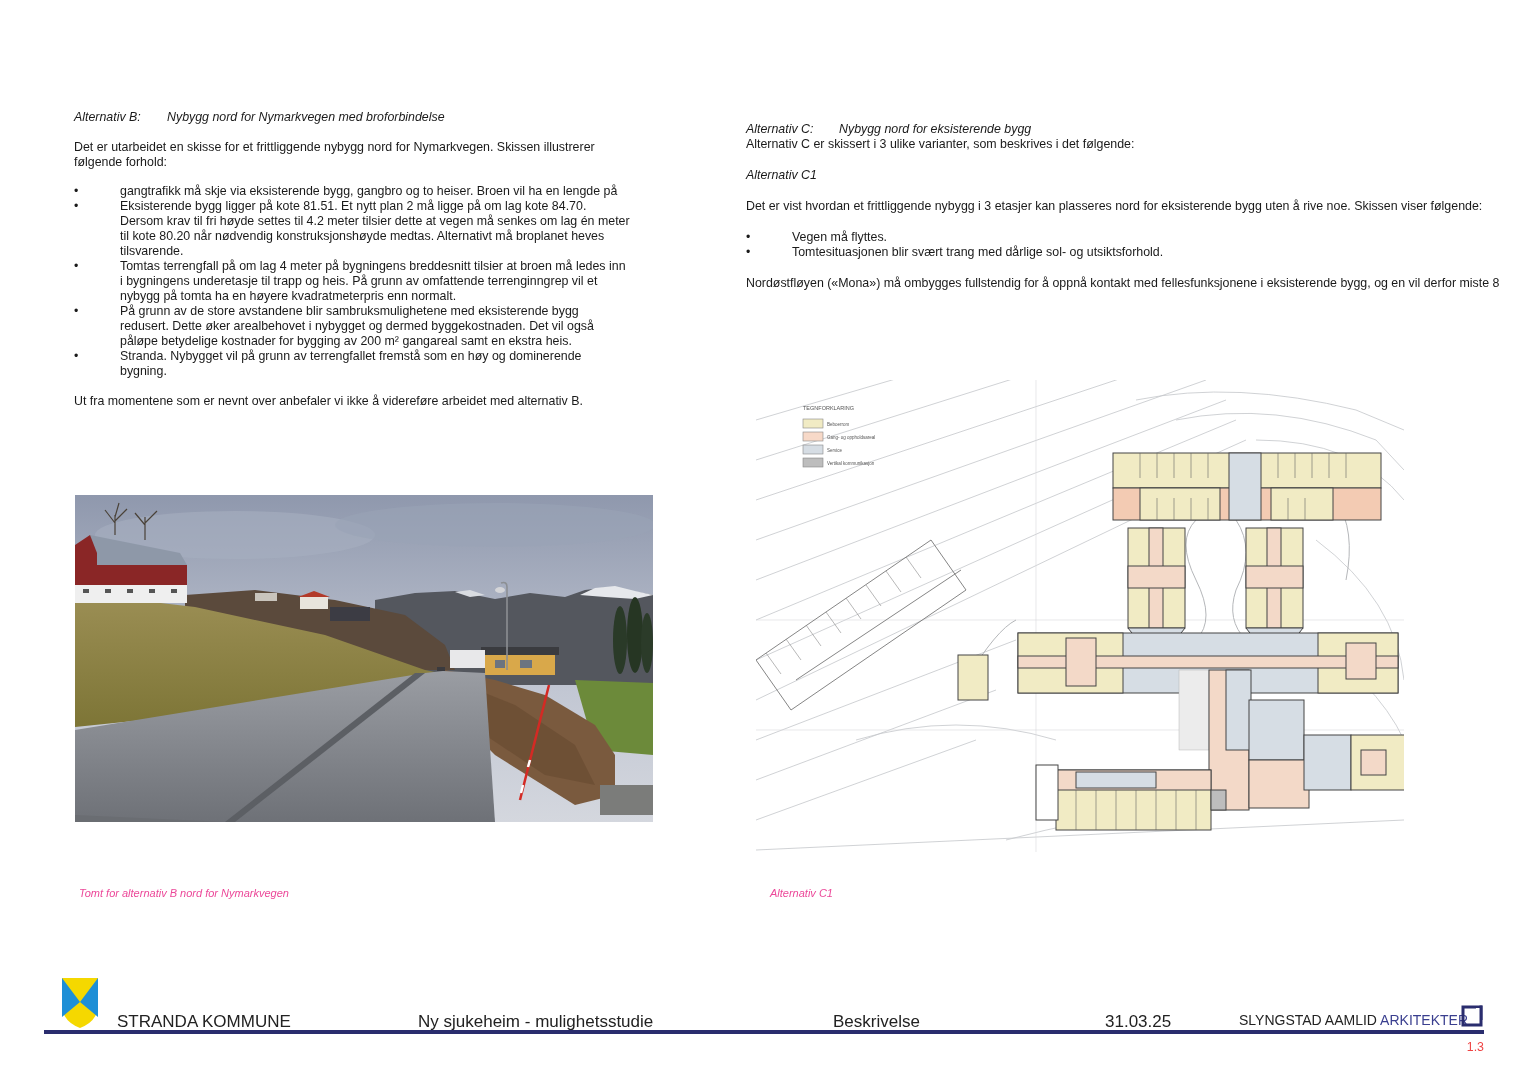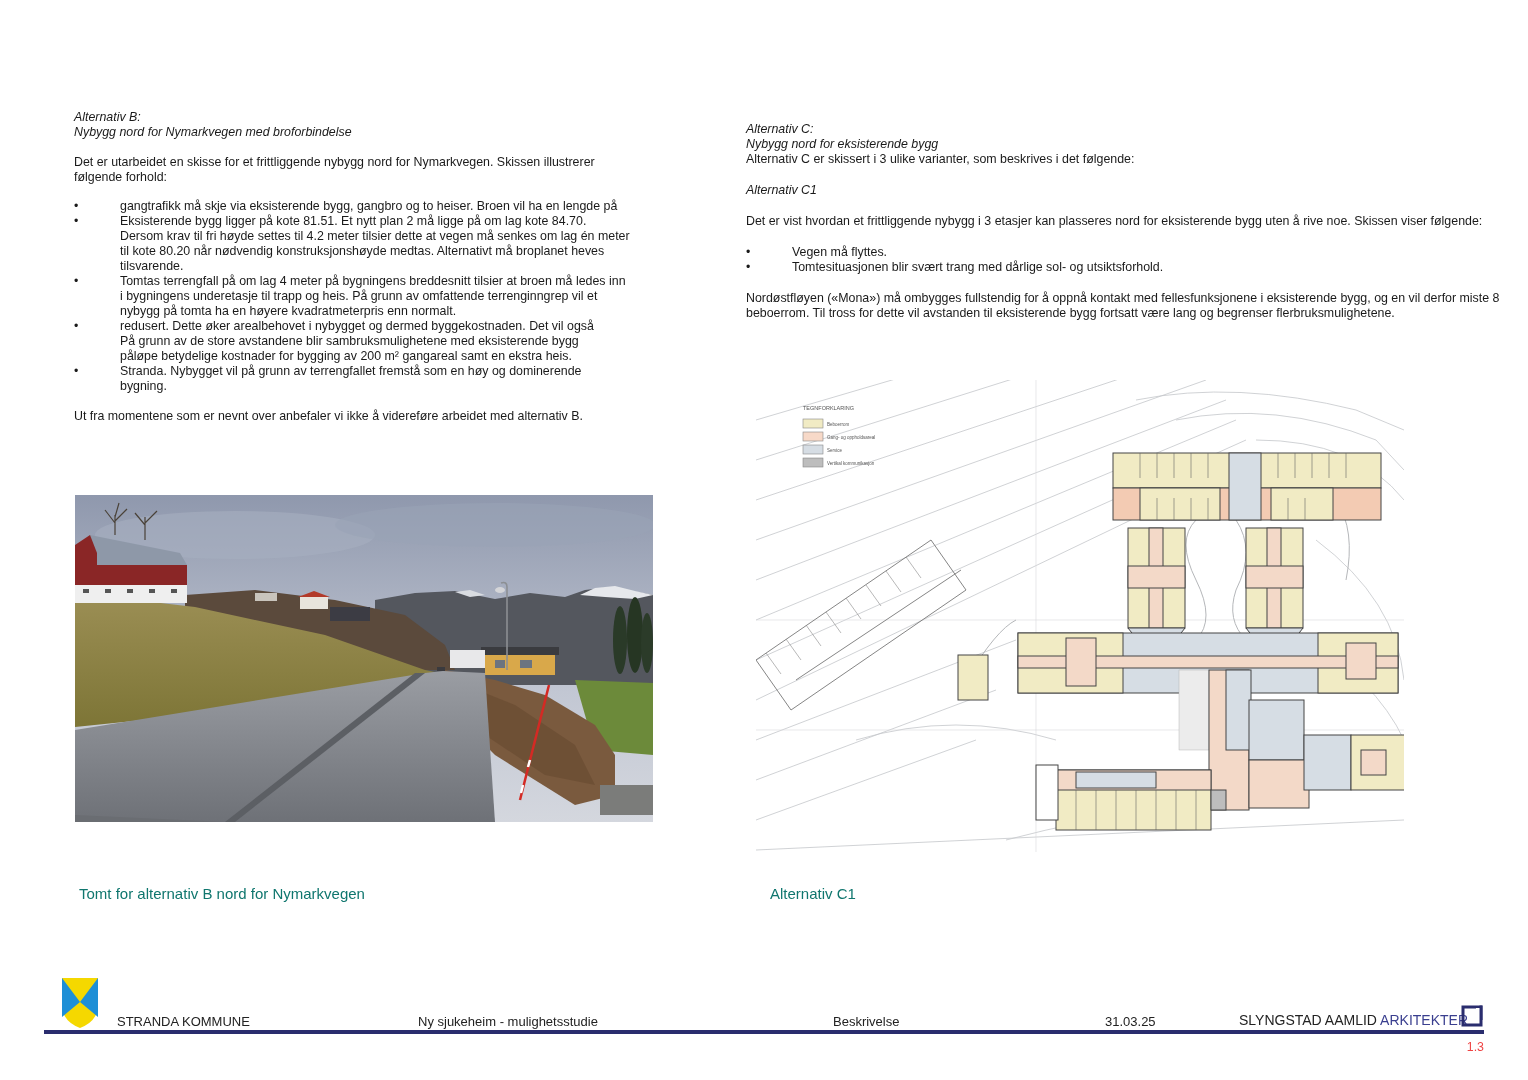--- a/index.html
+++ b/index.html
@@ -1,26 +1,26 @@
 <!DOCTYPE html>
 <html><head>
 <meta charset="utf-8">
 <style>
   * { box-sizing: border-box; margin: 0; padding: 0; }
   html, body { width: 1528px; height: 1080px; background: #ffffff; overflow: hidden; }
   body { position: relative; font-family: "Liberation Sans", sans-serif; color: #1a1a1a; font-size: 12.4px; line-height: 15px; }
   .col { position: absolute; }
-  .heading { font-style: italic; font-size: 12.4px; display: flex; flex-direction: column; }
+  .heading { font-style: italic; font-size: 12.4px; display: flex; }
   .heading .label { display: inline-block; }
   .para { margin-top: 0; }
   ul.bullets { list-style: none; }
   ul.bullets li { position: relative; padding-left: 46px; }
   ul.bullets li .dot { position: absolute; left: 0; top: 0; width: 10px; }
-  .caption { position: absolute; font-size: 15px; color: #0f766e; }
-  .footer-text { position: absolute; font-size: 13px; color: #222; top: 1014px; }
+  .caption { position: absolute; font-style: italic; font-size: 11px; color: #ec4899; }
+  .footer-text { position: absolute; font-size: 17px; color: #222; top: 1014px; }
   .footer-line { position: absolute; left: 44px; top: 1030px; width: 1440px; height: 4px; background: #2a2d6e; }
   .page-num { position: absolute; right: 44px; top: 1040px; color: #ef4444; font-size: 12.4px; }
 </style>
 </head>
 <body>
 
 <div class="col" style="left:74px; top:110px; width:600px;">
   <div class="heading">
     <span class="label" style="width:93px;">Alternativ B:</span>
     <span>Nybygg nord for Nymarkvegen med broforbindelse</span>
@@ -44,22 +44,22 @@
       <div>tilsvarende.</div>
     </li>
     <li>
       <span class="dot">•</span>
       <div>Tomtas terrengfall på om lag 4 meter på bygningens breddesnitt tilsier at broen må ledes inn</div>
       <div>i bygningens underetasje til trapp og heis. På grunn av omfattende terrenginngrep vil et</div>
       <div>nybygg på tomta ha en høyere kvadratmeterpris enn normalt.</div>
     </li>
     <li>
       <span class="dot">•</span>
+      <div>På grunn av de store avstandene blir sambruksmulighetene med eksisterende bygg</div>
       <div>redusert. Dette øker arealbehovet i nybygget og dermed byggekostnaden. Det vil også</div>
-      <div>På grunn av de store avstandene blir sambruksmulighetene med eksisterende bygg</div>
       <div>påløpe betydelige kostnader for bygging av 200 m² gangareal samt en ekstra heis.</div>
     </li>
     <li>
       <span class="dot">•</span>
       <div>Stranda. Nybygget vil på grunn av terrengfallet fremstå som en høy og dominerende</div>
       <div>bygning.</div>
     </li>
   </ul>
 
   <div style="margin-top:15px;">Ut fra momentene som er nevnt over anbefaler vi ikke å videreføre arbeidet med alternativ B.</div>
@@ -163,21 +163,20 @@
       <span class="dot">•</span>
       <div>Vegen må flyttes.</div>
     </li>
     <li>
       <span class="dot">•</span>
       <div>Tomtesituasjonen blir svært trang med dårlige sol- og utsiktsforhold.</div>
     </li>
   </ul>
   <div style="margin-top:16px;">
     <div>Nordøstfløyen («Mona») må ombygges fullstendig for å oppnå kontakt med fellesfunksjonene i eksisterende bygg, og en vil derfor miste 8</div>
-    <div>beboerrom. Til tross for dette vil avstanden til eksisterende bygg fortsatt være lang og begrenser flerbruksmulighetene.</div>
   </div>
 </div>
 
 <div style="position:absolute; left:756px; top:380px; width:648px; height:472px; overflow:hidden;">
   <svg width="648" height="472" viewBox="0 0 648 472" xmlns="http://www.w3.org/2000/svg">
     <rect width="648" height="472" fill="#ffffff"></rect>
 
     <g stroke="#c4c6ca" stroke-width="0.8" fill="none">
       <path d="M0 40 L340 -60"></path>
       <path d="M0 80 L380 -40"></path>

